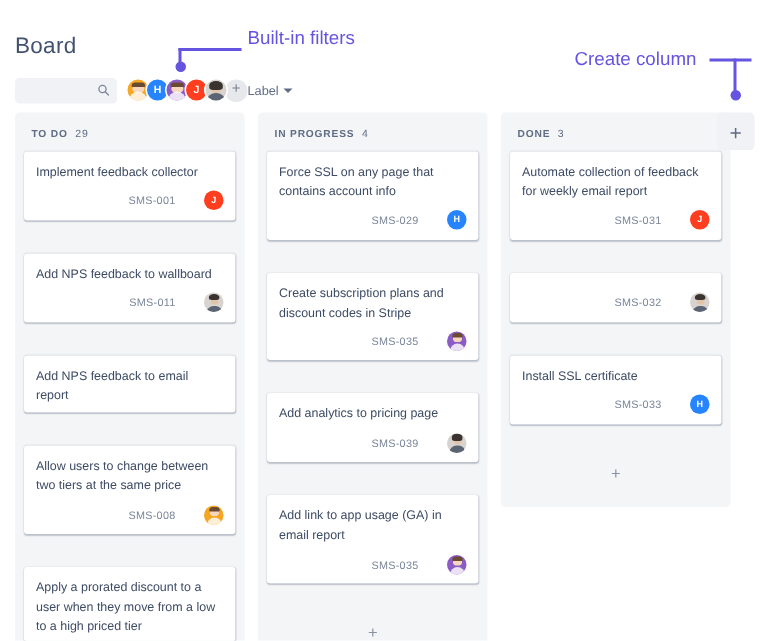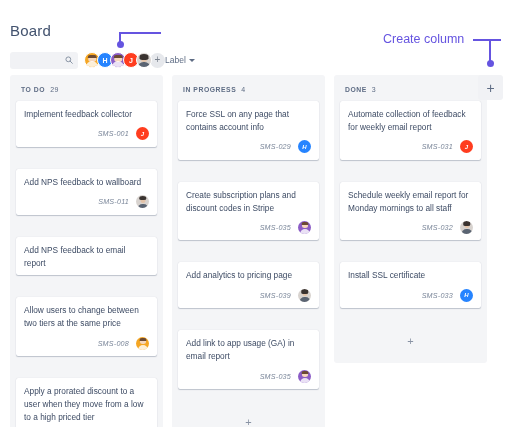--- a/index.html
+++ b/index.html
@@ -107,21 +107,21 @@
   .card {
     background: #ffffff; border-radius: 2px;
     box-shadow: 0 1px 1px rgba(9,30,66,.22), 0 0 1px rgba(9,30,66,.18);
     padding: 7px 8px 6px 8px; margin-bottom: 22px;
   }
   .card-title {
     font-size: 8.3px; color: #3d4b64; line-height: 1.55;
   }
   .card-foot {
     display: flex; align-items: center; justify-content: flex-end;
-    gap: 7px; margin-top: 6px; min-height: 14px; font-style: italic;
+    gap: 19px; margin-top: 6px; min-height: 14px;
   }
   .card-key { font-size: 7.2px; color: #7a8699; letter-spacing: .2px; }
   .card-avatar {
     width: 13px; height: 13px; border-radius: 50%;
     display:flex; align-items:center; justify-content:center;
     font-size: 6px; font-weight:700; color:#fff;
     position: relative; overflow:hidden; flex: 0 0 auto;
   }
   .card-avatar.face::before {
     content:""; position:absolute; left:50%; top:2px;
@@ -193,20 +193,21 @@
           <span class="hair"></span>
         </div>
       </div>
     <div class="avatar-add">+</div>
     <div class="label-filter">
       <span>Label</span>
       <span class="caret"></span>
     </div>
   </div>
 
+  <div class="anno" id="anno-filters" style="left:165px; top:18px;">Built-in filters</div>
   <div class="anno-line" style="left:119px; top:32px; width:42px; height:2px;"></div>
   <div class="anno-line" style="left:119px; top:32px; width:2px; height:11px;"></div>
   <div class="anno-dot" style="left:116.5px; top:41px;"></div>
 
   <div class="anno" id="anno-column" style="left:383px; top:32px;">Create column</div>
   <div class="anno-line" style="left:473px; top:39px; width:28px; height:2px;"></div>
   <div class="anno-line" style="left:489px; top:39px; width:2px; height:24px;"></div>
   <div class="anno-dot" style="left:486.5px; top:60px;"></div>
 
   <div class="anno" id="anno-issue" style="left:205px; top:372px;">Create issue</div>
@@ -304,21 +305,20 @@
           <span class="col-count">3</span>
         </div>
         <div class="card">
           <div class="card-title">Automate collection of feedback for weekly email report</div>
           <div class="card-foot">
             <span class="card-key">SMS-031</span>
             <div class="card-avatar initial" style="background: rgb(255, 61, 31);">J</div>
           </div>
         </div>
         <div class="card">
-          <div class="card-title">Schedule weekly email report for Monday mornings to all staff</div>
           <div class="card-foot">
             <span class="card-key">SMS-032</span>
             <div class="card-avatar photo" style="background: rgb(216, 211, 207);">
               <span class="hair"></span>
             </div>
           </div>
         </div>
         <div class="card">
           <div class="card-title">Install SSL certificate</div>
           <div class="card-foot">

